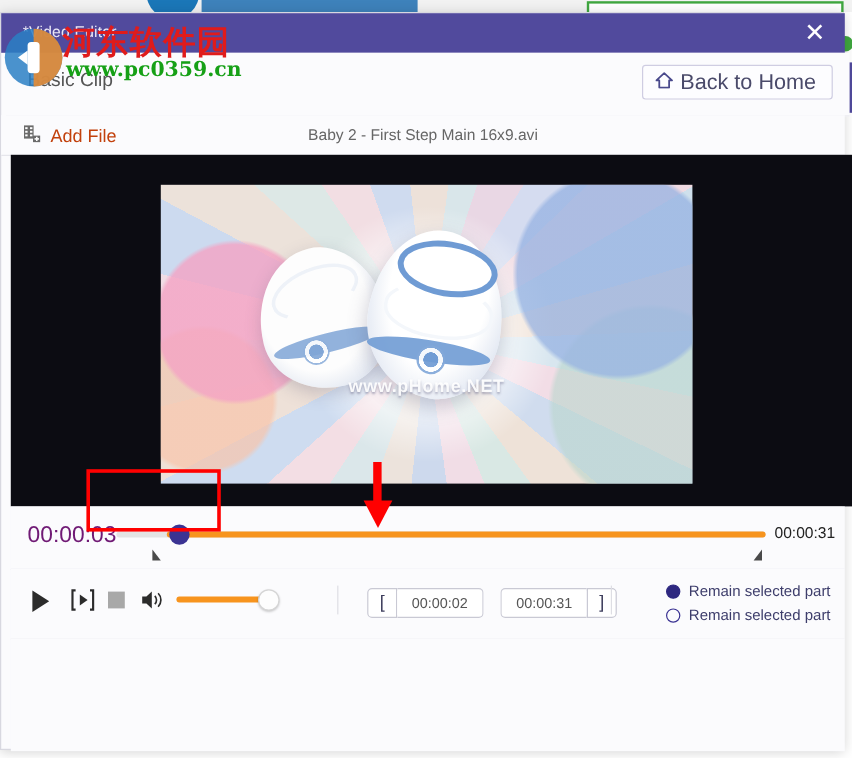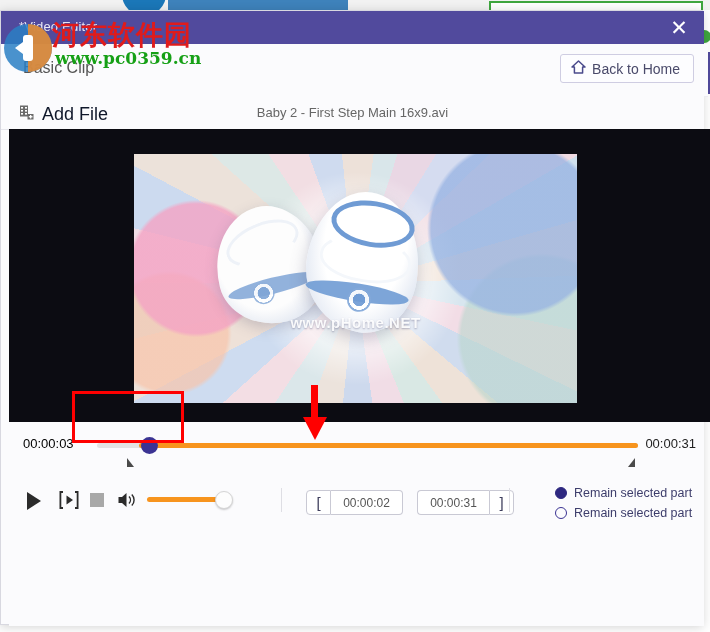--- a/index.html
+++ b/index.html
@@ -39,25 +39,25 @@
     position:absolute;right:10px;top:3px;width:30px;height:28px;
     color:#fff;font-size:21px;line-height:28px;text-align:center;cursor:pointer;
     font-family:"Liberation Sans",sans-serif;
   }
 
   #subheader{position:absolute;left:4px;top:33px;width:703px;height:52px;background:#fbfbfd;border-bottom:1px solid #ececf1;}
   #page-title{position:absolute;left:18px;top:15px;font-size:16px;color:#555;}
   #back-home{
     position:absolute;right:14px;top:10px;height:29px;padding:0 13px 0 10px;
     border:1px solid #cfcde2;border-radius:3px;background:#fdfdff;color:#4a4a6a;
-    display:flex;align-items:center;gap:6px;font-size:14px;cursor:pointer;box-sizing:border-box;
+    display:flex;align-items:center;gap:6px;font-size:18px;cursor:pointer;box-sizing:border-box;
   }
 
   #filerow{position:absolute;left:0;top:85px;width:703px;height:33px;background:#fbfbfd;border-bottom:1px solid #e6e6ec;}
-  #addfile{position:absolute;left:18px;top:8px;display:flex;align-items:center;gap:8px;color:#0f172a;cursor:pointer;font-size:18px;justify-content:space-between;}
+  #addfile{position:absolute;left:18px;top:8px;display:flex;align-items:center;gap:8px;color:#c2410c;cursor:pointer;font-size:15px;justify-content:space-between;}
   #filename{position:absolute;left:0;top:9px;width:703px;text-align:center;color:#666;font-size:13px;}
 
   
   #stage{position:absolute;left:8px;top:118px;width:695px;height:293px;background:#0c0c12;overflow:hidden;padding-left:18px;}
   #video{
     position:absolute;left:125px;top:25px;width:443px;height:249px;
     background:
       radial-gradient(circle at 14% 46%, rgba(244,163,196,.80) 0 16%, rgba(0,0,0,0) 17%),
       radial-gradient(circle at 8% 72%, rgba(248,196,170,.70) 0 13%, rgba(0,0,0,0) 14%),
       radial-gradient(circle at 86% 30%, rgba(150,178,226,.75) 0 20%, rgba(0,0,0,0) 21%),
@@ -94,21 +94,21 @@
   #shoe-b-emb{position:absolute;left:46px;top:96px;width:24px;height:24px;border-radius:50%;background:radial-gradient(circle,#6f9bd4 0 36%,#ffffff 38% 58%,#82a8d9 60% 100%);opacity:.92;}
   #video-wm{
     position:absolute;left:0;top:160px;width:443px;text-align:center;
     color:rgba(255,255,255,.92);font-size:15px;font-weight:bold;
     text-shadow:0 1px 2px rgba(120,120,150,.6);letter-spacing:.5px;
     font-family:"Liberation Sans",sans-serif;
   }
 
   
   #timeline{position:absolute;left:8px;top:411px;width:695px;height:52px;background:#fbfbfd;border-bottom:1px solid #e6e6ec;}
-  #t-start{position:absolute;left:14px;top:14px;color:#000000;font-size:13px;}
+  #t-start{position:absolute;left:14px;top:14px;color:#701a75;font-size:19px;}
   #t-end{position:absolute;right:8px;top:14px;color:#222;font-size:13px;}
   #track{position:absolute;left:88px;top:21px;width:541px;height:5px;border-radius:3px;background:#e3e3e3;}
   #track-fill{position:absolute;left:42px;top:0;width:499px;height:5px;border-radius:3px;background:#F7941E;}
   #playhead{position:absolute;left:44px;top:-6px;width:17px;height:17px;border-radius:50%;background:#3b3393;}
   #mark-start{position:absolute;left:118px;top:36px;width:0;height:0;border-left:7px solid #4a4a4a;border-top:9px solid transparent;}
   #mark-end{position:absolute;left:619px;top:36px;width:0;height:0;border-right:7px solid #4a4a4a;border-top:9px solid transparent;}
 
   
   #controls{position:absolute;left:8px;top:463px;width:695px;height:58px;background:#fbfbfd;border-bottom:1px solid #e6e6ec;}
   #play-btn{position:absolute;left:18px;top:18px;width:0;height:0;border-left:14px solid #2b2b2b;border-top:9px solid transparent;border-bottom:9px solid transparent;cursor:pointer;}

